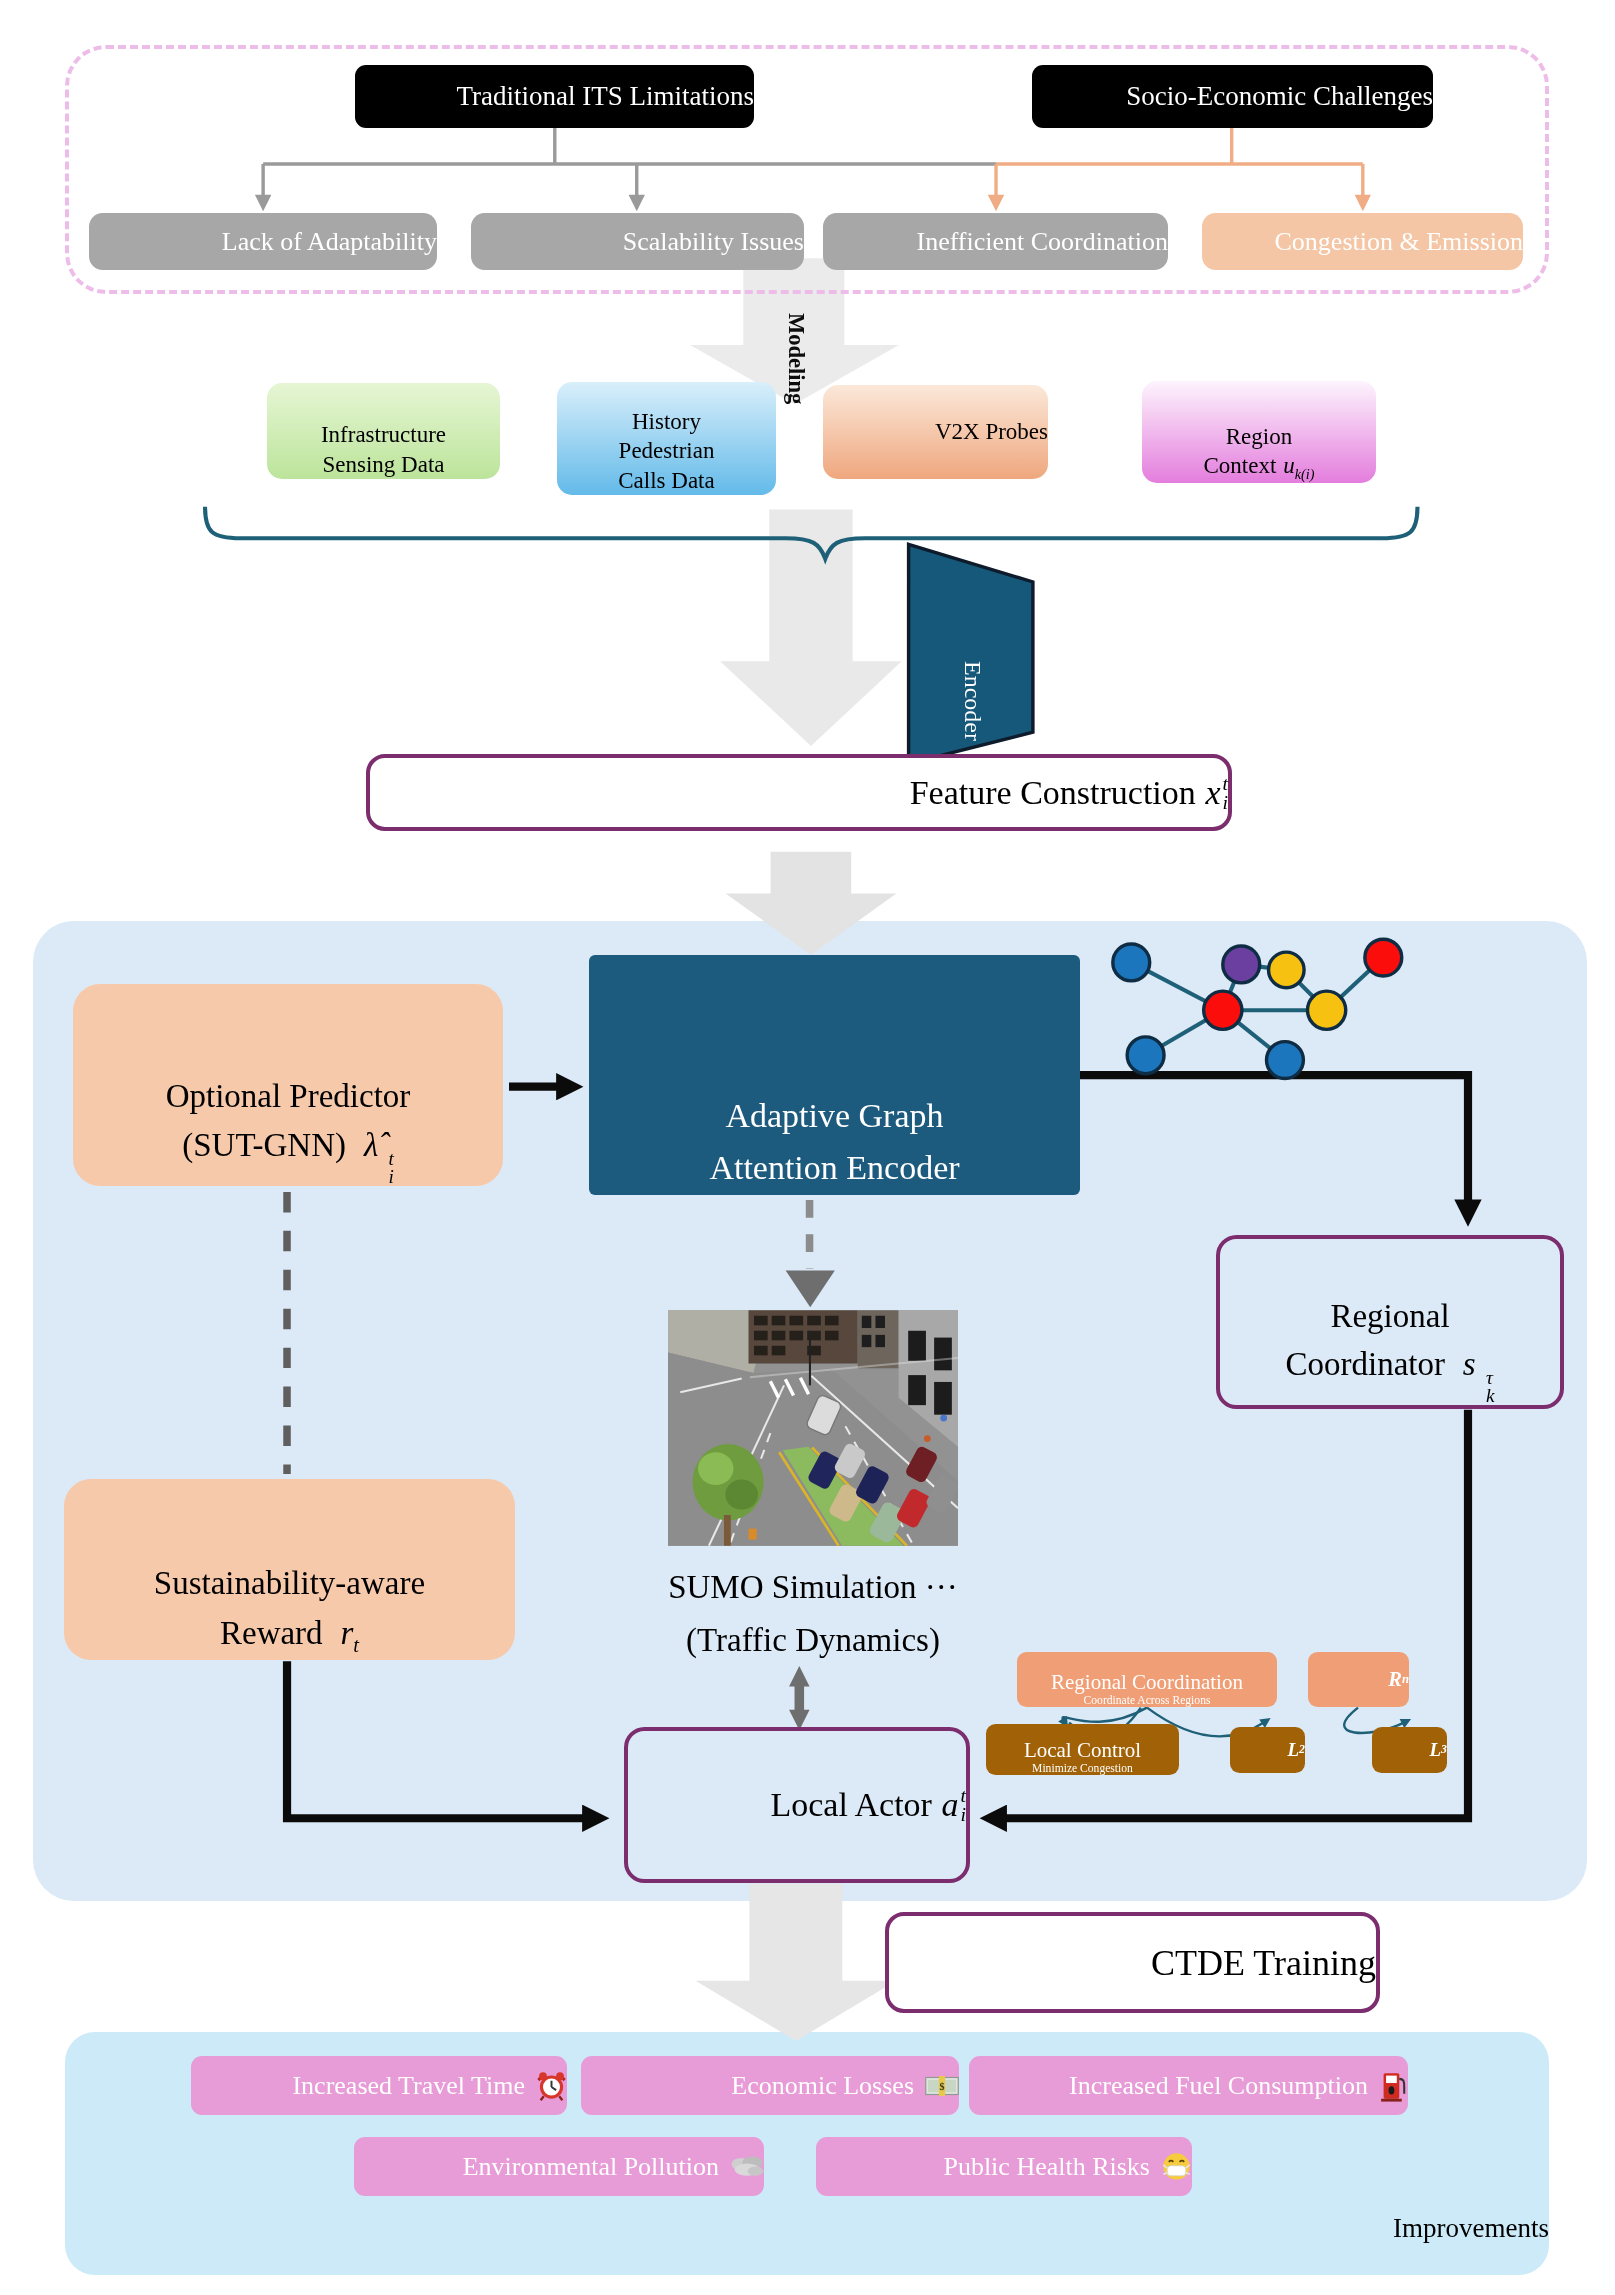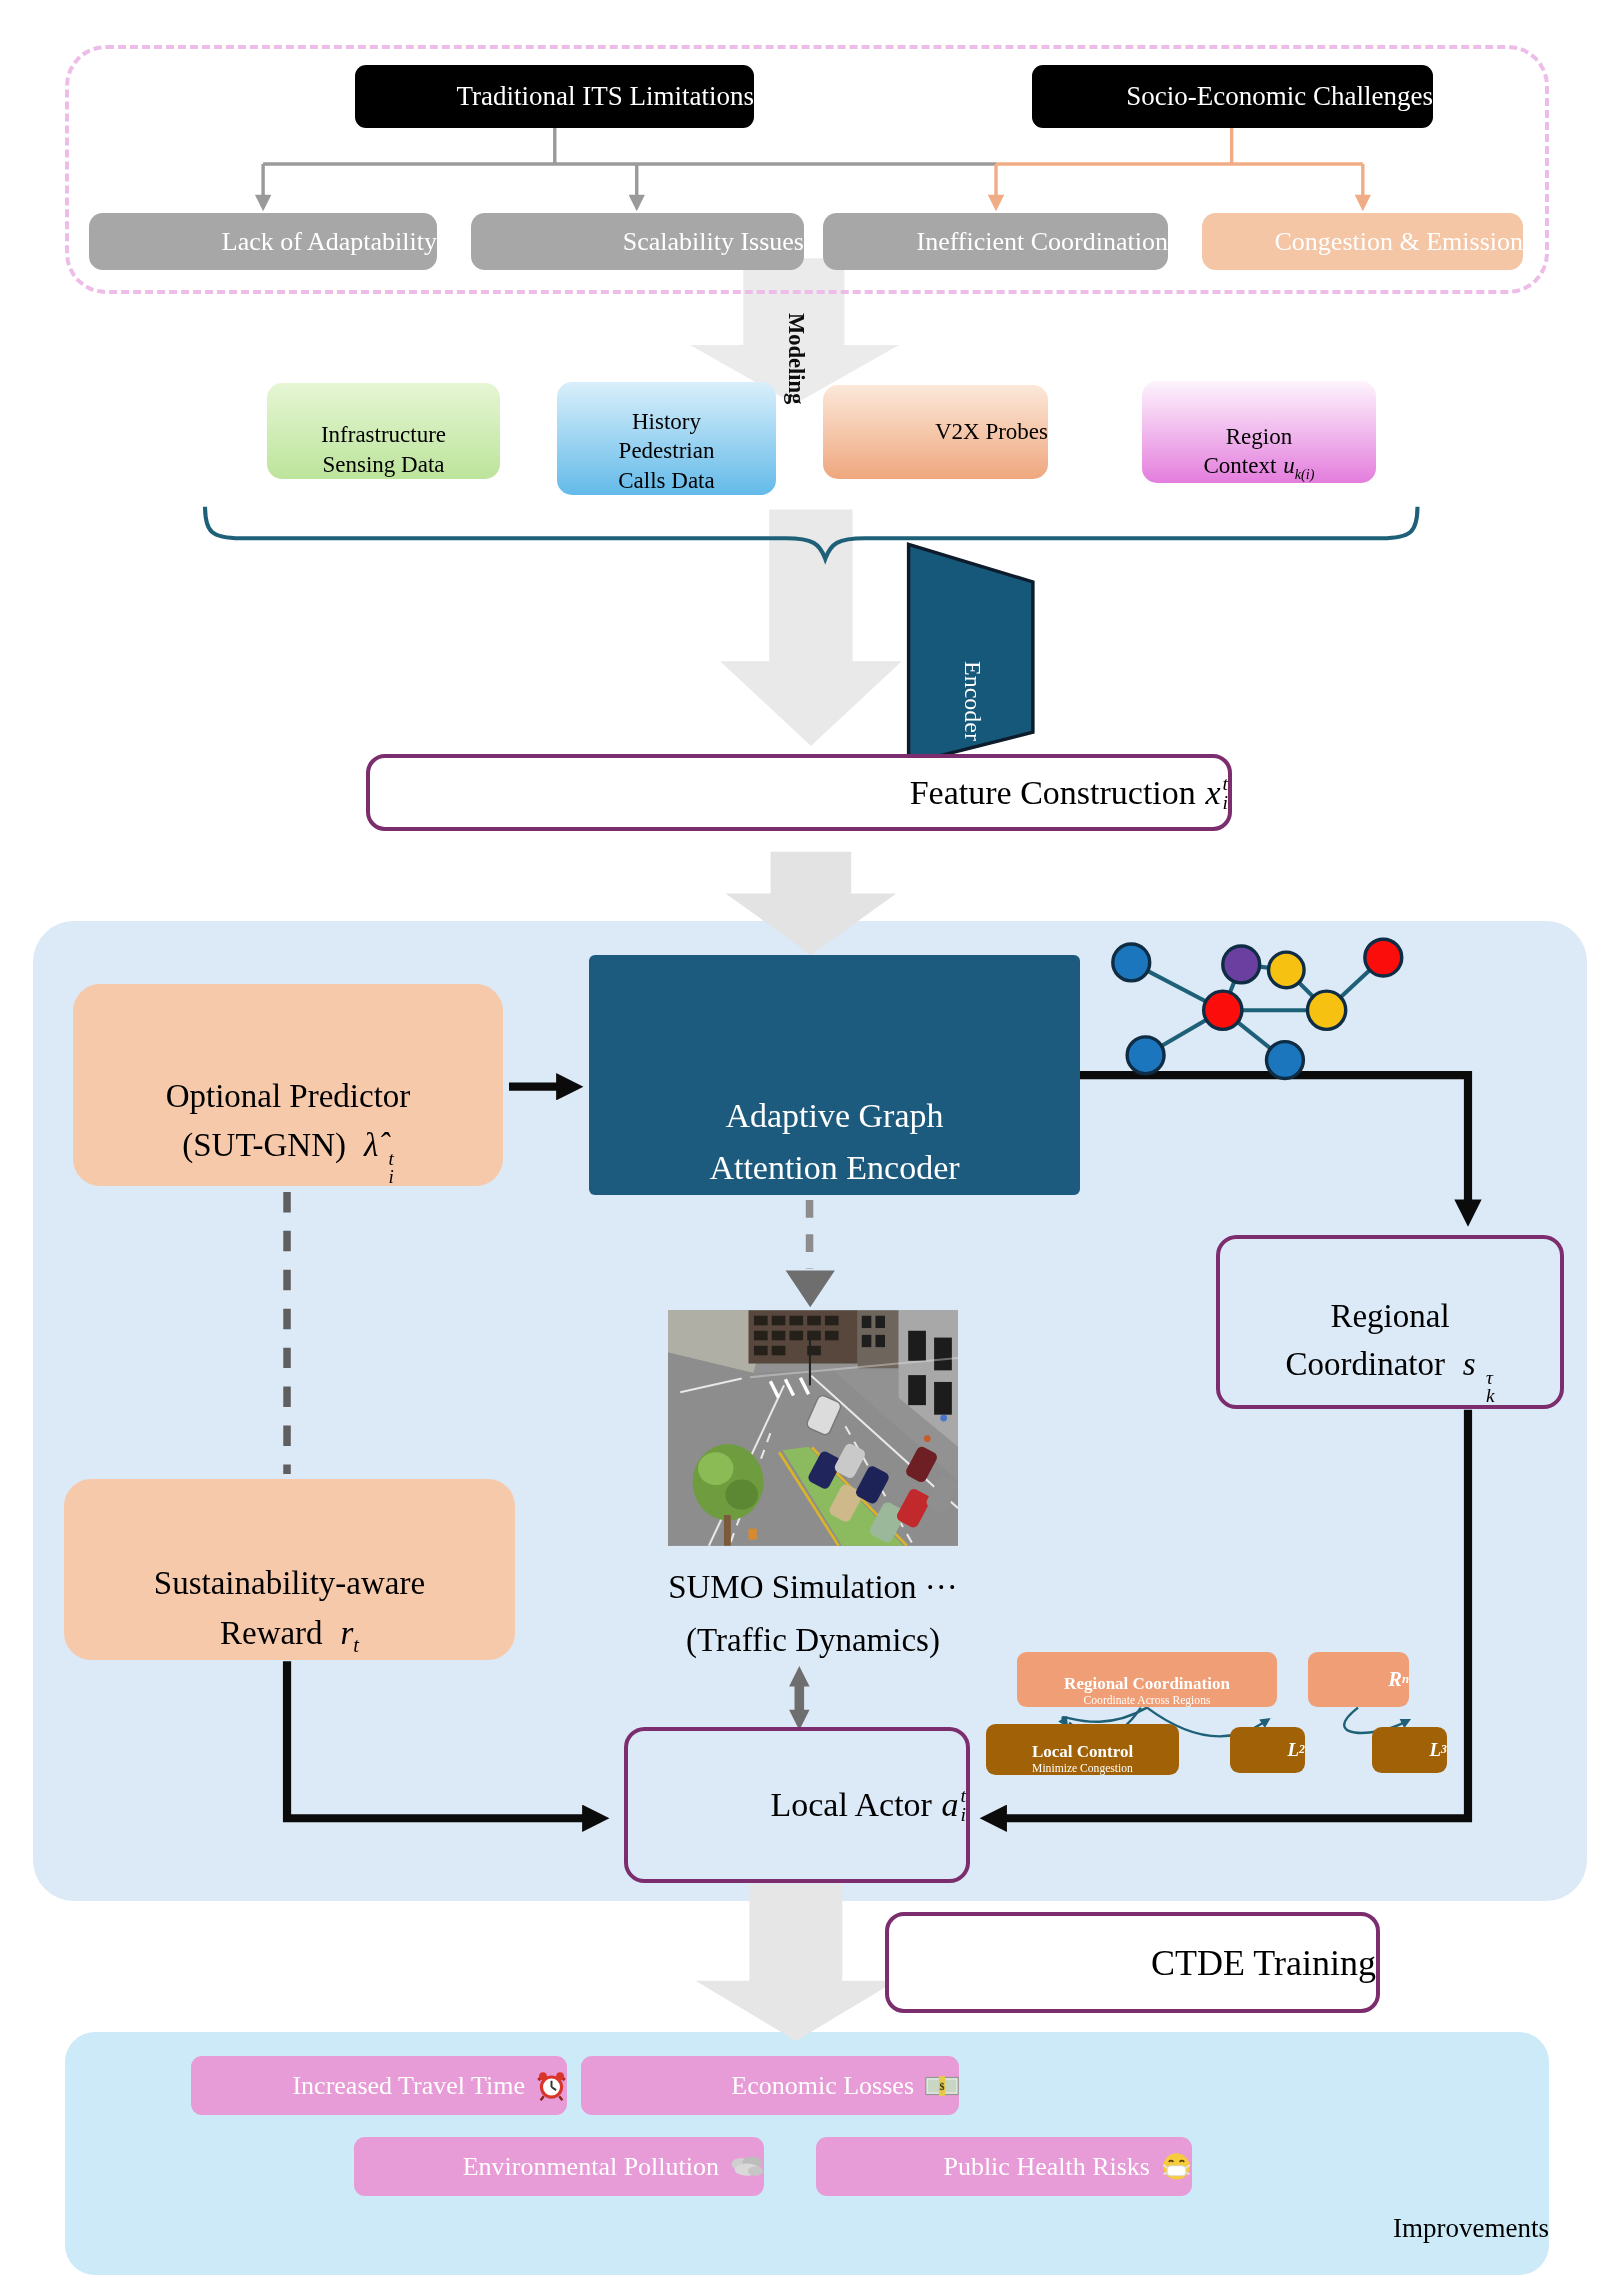--- a/index.html
+++ b/index.html
@@ -19,21 +19,21 @@
   .ds.orange{background:linear-gradient(180deg,#fbe8d9,#efa77e)}
   .ds.pink{background:linear-gradient(180deg,#fdf4fd,#e47ddd)}
   .outline{border:4.1px solid #7b2d6e;border-radius:19px;background:#fff;font-size:34px}
   .peachbox{background:#f6c9ab;border-radius:27px;font-size:33px;line-height:1.5;color:#000}
   .tealbox{background:#1d5b7e;color:#fff;border-radius:6px;font-size:34px;line-height:1.55}
   .clearoutline{border:4.1px solid #7b2d6e;border-radius:20.5px;font-size:33px;line-height:1.45;color:#000000;background:transparent}
   .panel-blue{background:#dce9f6;border-radius:41px}
   .panel-cyan{background:#cdeaf8;border-radius:30px}
   .pinkbox{background:#e79bd7;color:#fff;border-radius:11px;font-size:26px;gap:11px}
   .minibox{border-radius:9.6px;color:#fff;line-height:1.15}
-  .minibox .t{font-size:17px;font-weight:bold}
+  .minibox .t{font-size:21px;font-weight:normal}
   .minibox .s{font-size:11.6px}
   .mini-orange{background:#ef9e75}
   .mini-blue{background:#a16207}
   .vlabel{writing-mode:vertical-rl;font-weight:bold}
   .mvar{font-style:italic}
   .mm{margin-left:9.6px}
   .ss{display:inline-flex;flex-direction:column;align-items:flex-start;font-size:0.58em;
       line-height:0.95;vertical-align:-0.45em;margin-left:2px}
   .ss i{font-style:italic;display:block}
   sub.m{font-style:italic;font-size:0.62em}
@@ -375,20 +375,30 @@
   </div>
   <div class="abs z2 flexc pinkbox" style="left:581px;top:2056px;width:378px;height:59px">
     <span>Economic Losses</span>
     <svg width="34" height="26" viewBox="0 0 44 30" style="font-size:38px">
       <rect x="1" y="4" width="42" height="22" fill="#dfe5df" stroke="#8f998f" stroke-width="1.5"></rect>
       <rect x="4" y="7" width="36" height="16" fill="#c8d6c4"></rect>
       <rect x="18" y="2" width="8" height="26" fill="#e8c84a"></rect>
       <text x="22" y="20" font-size="13" font-weight="bold" text-anchor="middle" fill="#3a3a1e" font-family="Liberation Serif, serif">$</text>
     </svg>
   </div>
+  <div class="abs z2 flexc pinkbox" style="left:969px;top:2056px;width:439px;height:59px">
+    <span>Increased Fuel Consumption</span>
+    <svg width="29" height="33" viewBox="0 0 30 40">
+      <rect x="3" y="5" width="19" height="31" rx="2" fill="#cf2b20"></rect>
+      <rect x="6" y="8" width="13" height="9" fill="#fff"></rect>
+      <ellipse cx="12.5" cy="26" rx="3.5" ry="5" fill="#1a1a1a"></ellipse>
+      <path d="M22,12 C28,12 28,16 28,22 L28,30" stroke="#333" stroke-width="2.5" fill="none"></path>
+      <rect x="0" y="36" width="25" height="3.5" fill="#8a2018"></rect>
+    </svg>
+  </div>
 
   <div class="abs z2 flexc pinkbox" style="left:354px;top:2137px;width:410px;height:59px">
     <span>Environmental Pollution</span>
     <svg width="34" height="27" viewBox="0 0 44 30">
       <ellipse cx="14" cy="12" rx="12" ry="8" fill="#cfcfcf"></ellipse>
       <ellipse cx="29" cy="10" rx="13" ry="8" fill="#bdbdbd"></ellipse>
       <ellipse cx="22" cy="19" rx="16" ry="8" fill="#d9d9d9"></ellipse>
       <ellipse cx="33" cy="21" rx="10" ry="6" fill="#c6c6c6"></ellipse>
     </svg>
   </div>

